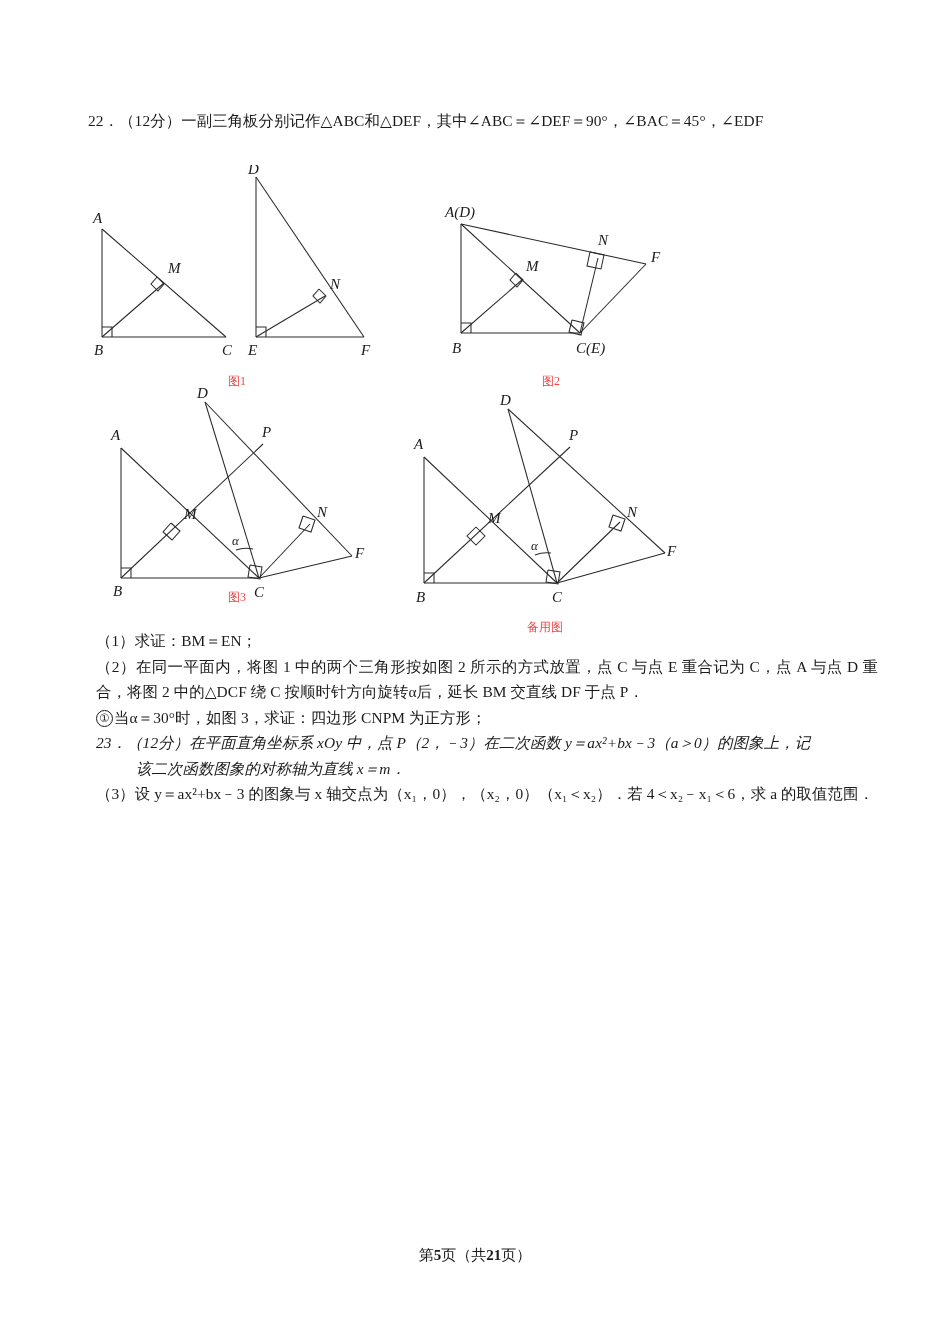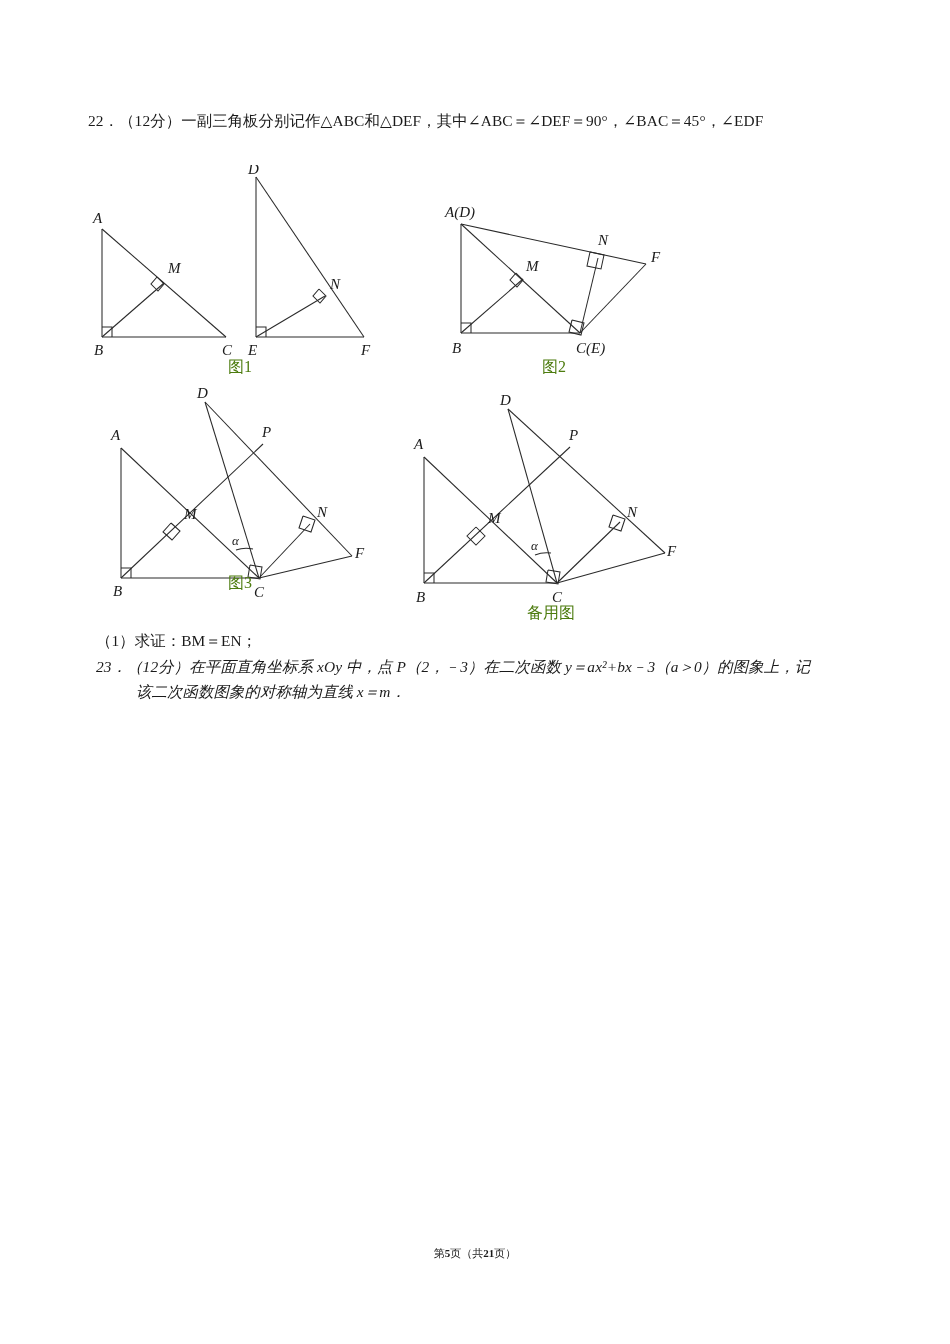--- a/index.html
+++ b/index.html
@@ -60,32 +60,33 @@
   .figures {
     position: absolute;
     left: 0;
     top: 0;
     width: 950px;
     height: 1344px;
     pointer-events: none;
   }
   .figcap {
     position: absolute;
-    font-size: 16px;
+    font-size: 12px;
     font-family: "Liberation Serif", "DejaVu Serif", serif;
-    color: #4d7c0f;
+    color: #ef4444;
     white-space: nowrap;
+    margin-top: 16px;
   }
   .footer {
     position: absolute;
     left: 0;
     top: 1246px;
     width: 950px;
     text-align: center;
-    font-size: 11px;
+    font-size: 15px;
     color: #1a1a1a;
   }
   .footer b { font-weight: bold; }
   svg text {
     font-family: "Liberation Serif", "DejaVu Serif", serif;
     font-style: italic;
     font-size: 15px;
     fill: #1a1a1a;
   }
   svg line, svg path, svg polyline {
@@ -246,29 +247,34 @@
       <text x="259" y="161">F</text>
       <text x="123" y="155" style="font-size:13px">α</text>
     </svg>
     <div class="figcap" style="left:527px;top:603px">备用图</div>
   </div>
 
   <div style="position:absolute;left:96px;top:628px;width:782px">
 
     <p class="para">（1）求证：BM＝EN；</p>
 
-
+    <p class="para">（2）在同一平面内，将图 1 中的两个三角形按如图 2 所示的方式放置，点 C 与点 E 重合记为 C，点 A 与点 D 重合，将图 2 中的△DCF 绕 C 按顺时针方向旋转α后，延长 BM 交直线 DF 于点 P．</p>
+
+    <p class="para">
+      <span class="circnum">①</span><span>当α＝30°时，如图 3，求证：四边形 CNPM 为正方形；</span>
+    </p>
 
 
     <p class="para q-body-23">
       <span>23</span>．<span>（12分）</span><span>在平面直角坐标系 xOy 中，点 P（2，﹣3）在二次函数 y＝ax²+bx﹣3（a＞0）的图象上，记</span><br>
       <span style="display:inline-block;width:10px"></span><span>该二次函数图象的对称轴为直线 x＝m．</span>
     </p>
 
 
 
+    <p class="para" style="padding-left:8px;text-indent:-8px">（3）设 y＝ax²+bx﹣3 的图象与 x 轴交点为（x₁，0），（x₂，0）（x₁＜x₂）．若 4＜x₂﹣x₁＜6，求 a 的取值范围．</p>
   </div>
 
   <div class="footer">
     <span>第</span><b>5</b><span>页（共</span><b>21</b><span>页）</span>
   </div>
 
 </div>
 
 </body></html>

